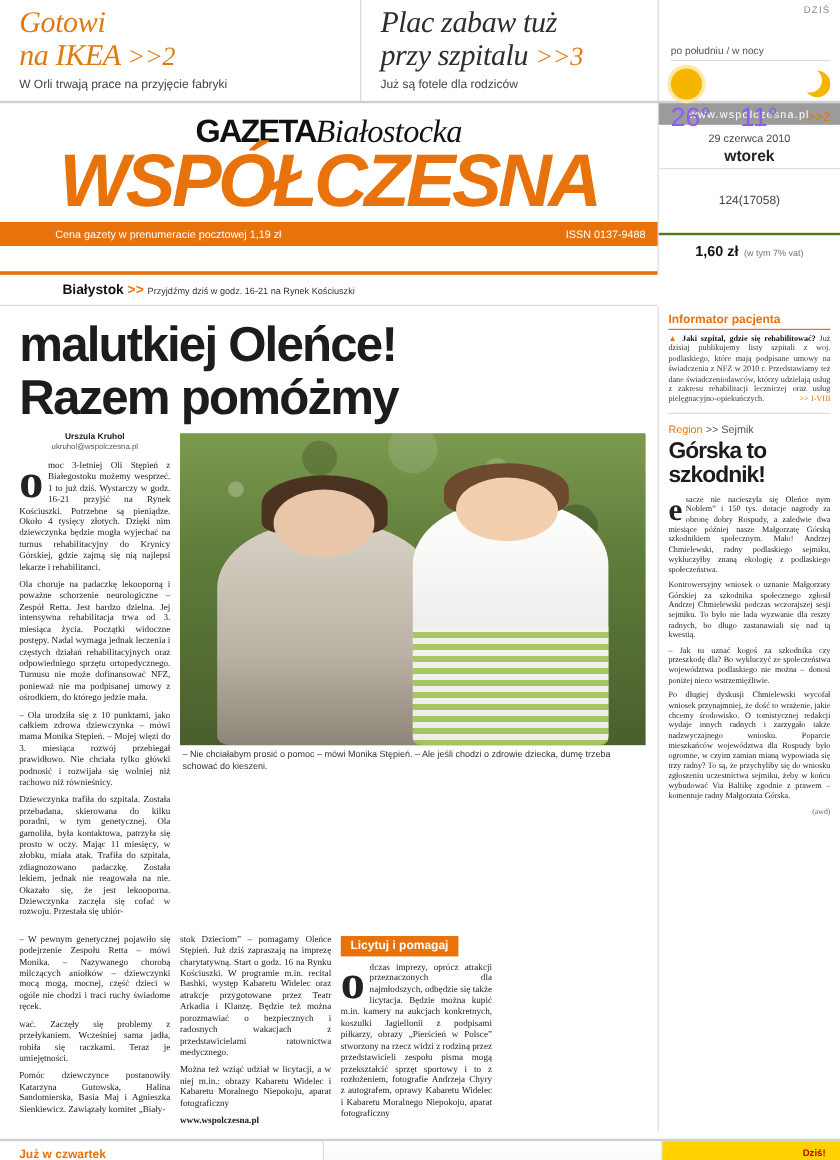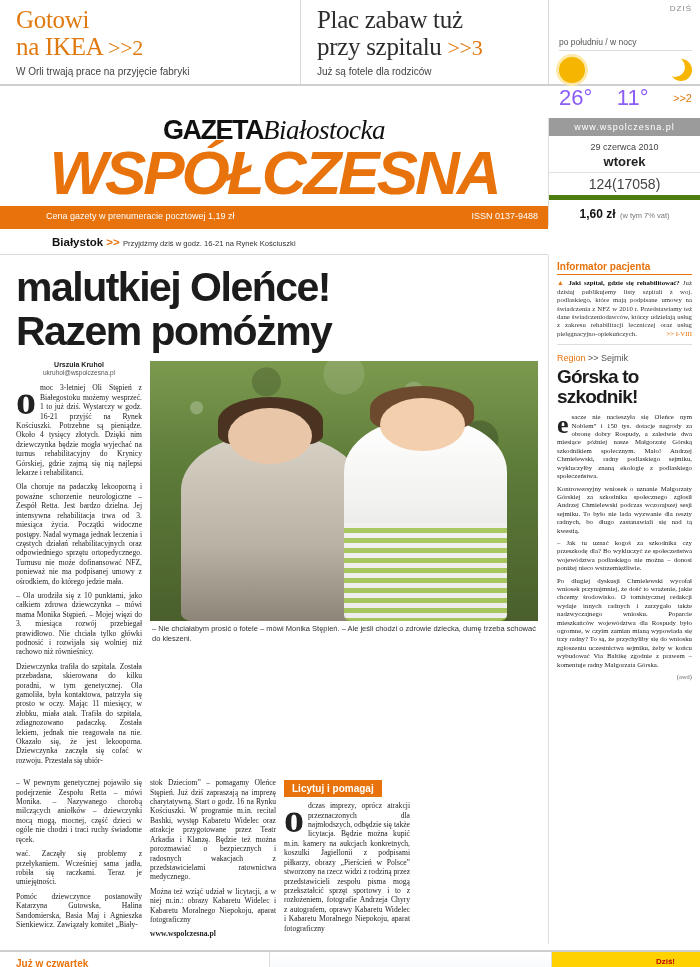--- a/index.html
+++ b/index.html
@@ -11,21 +11,21 @@
   }
   .page { width:700px; height:967px; position:relative; }
 
   
   .topstrip { display:flex; height:86px; border-bottom:2px solid #cfcfcf; }
   .promo { padding:6px 10px 4px 16px; position:relative; }
   .promo.a { width:300px; }
   .promo.b { width:248px; border-left:1px solid #d8d8d8; padding-left:16px;}
   .promo h2 {
     margin:0; font-family:"Liberation Serif", serif; font-weight:normal;
-    font-size:25px; line-height:27px; color:#e07a10; letter-spacing:-0.3px;
+    font-size:25px; line-height:27px; color:#e07a10; letter-spacing:-0.3px;font-style:italic;
   }
   .promo h2 .pg { color:#e07a10; font-size:22px; }
   .promo .sub { margin-top:5px; font-size:10px; color:#444; font-family:"Liberation Sans", sans-serif;}
   .promo.b h2 { color:#2d2d2d; }
   .promo.b h2 .pg { color:#e07a10; }
 
   .weather {
     flex:1; border-left:1px solid #d8d8d8; padding:4px 8px 4px 10px;
     font-family:"Liberation Sans", sans-serif; position:relative;
   }
@@ -33,41 +33,41 @@
   .weather .wline { font-size:8.5px; color:#555; border-bottom:1px solid #ddd; padding-bottom:3px;margin-top:24px; }
   .weather .wrow { display:flex; align-items:center; justify-content:space-between; margin-top:6px;}
   .sun { width:26px;height:26px;border-radius:50%;background:#f6b500; box-shadow:0 0 0 3px #fde9a8; display:inline-block;}
   .moon { width:22px;height:22px;position:relative;display:inline-block;}
   .moon:before{content:"";position:absolute;inset:0;border-radius:50%;background:#f6b500;}
   .moon:after{content:"";position:absolute;left:-5px;top:-2px;width:20px;height:20px;border-radius:50%;background:#fff;}
   .temp { font-size:22px; color:#8b5cf6; font-family:Liberation Sans, sans-serif;}
   .arrows { color:#e07a10; font-size:11px; }
 
   
-  .masthead { display:flex; height:140px;align-items:flex-end; }
+  .masthead { display:flex; height:140px; }
   .mast-left { width:548px; padding:4px 0 0 0; position:relative; }
   .gaz { text-align:center; font-size:27px; letter-spacing:-0.5px; margin-top:4px;}
   .gaz b { font-family:"Liberation Sans", sans-serif; font-weight:bold; color:#111; letter-spacing:-1.5px;}
   .gaz i { font-family:"Liberation Serif", serif; font-style:italic; color:#111; }
   .wsp {
     font-family:"Liberation Sans", sans-serif; font-weight:bold; font-style:italic;
     font-size:62px; line-height:62px; letter-spacing:-3px; color:#e8720b;
     text-align:center; margin-top:-4px;
   }
   .mast-bar {
     margin-top:2px; background:#e8720b; color:#fff; height:20px;
     display:flex; align-items:center; justify-content:space-between;
     font-family:"Liberation Sans", sans-serif; font-size:9px; padding:0 10px 0 46px;gap:32px;
   }
   .mast-right { flex:1; border-left:1px solid #ddd; padding:0; }
   .mr-top { background:#9b9b9b; color:#fff; text-align:center; font-family:"Liberation Sans",sans-serif;
             font-size:9px; letter-spacing:1px; padding:4px 0; }
   .mr-date { text-align:center; font-family:"Liberation Sans",sans-serif; font-size:9px; color:#444; padding:6px 0 2px;}
   .mr-day { text-align:center; font-family:"Liberation Sans",sans-serif; font-weight:bold; font-size:13px; color:#222; padding-bottom:3px;}
-  .mr-num { text-align:center; font-family:"Liberation Sans",sans-serif; font-size:14px; color:#444; border-top:1px solid #e0e0e0; border-bottom:5px solid #4d7c0f; padding:3px 0;}
+  .mr-num { text-align:center; font-family:"Liberation Sans",sans-serif; font-size:10px; color:#444; border-top:1px solid #e0e0e0; border-bottom:2px solid #4d7c0f; padding:21px 0;}
   .mr-price { text-align:center; padding:4px 0; font-family:"Liberation Sans",sans-serif;}
   .mr-price b { font-size:12px; color:#111; }
   .mr-price span { font-size:7.5px; color:#777; }
 
   
   .kicker {
     border-top:3px solid #e8720b; border-bottom:1px solid #d9d9d9;
     padding:7px 0 6px 16px; font-family:"Liberation Sans", sans-serif; font-size:11.5px;
     width:548px;
   }
@@ -168,21 +168,21 @@
   .bottom { display:flex; border-top:2px solid #cfcfcf; margin-top:6px; }
   .ad1 { width:270px; padding:6px 8px 6px 16px; border-right:1px solid #ddd;}
   .ad1 .t1 { font-family:"Liberation Sans",sans-serif; font-size:10px; color:#e8720b; font-weight:bold;}
   .ad1 .t2 { font-family:"Liberation Sans",sans-serif; font-size:10.5px; color:#222; font-weight:bold; margin-bottom:4px;}
 
   .ad2 { width:282px; position:relative; padding:4px; border-right:1px solid #ddd;
          background:linear-gradient(180deg,#ffffff 0%,#eef3f6 100%);}
   .ad2 .q { font-family:"Liberation Sans",sans-serif; font-size:14px; color:#2b7fc4; font-weight:bold;
             line-height:16px; position:absolute; left:14px; top:18px; }
   .ad3 { flex:1; background:#ffd200; position:relative; padding:6px; }
-  .ad3 .dzis { position:absolute; right:25px; top:5px; font-family:"Liberation Sans",sans-serif;
+  .ad3 .dzis { position:absolute; right:12px; top:5px; font-family:"Liberation Sans",sans-serif;
                font-size:8px; color:#b00; font-weight:bold;text-align:center;}
   .ad3 .star { position:absolute; left:8px; top:16px; width:46px; height:46px; background:#fff;
     clip-path:polygon(50% 0%,61% 35%,98% 35%,68% 57%,79% 91%,50% 70%,21% 91%,32% 57%,2% 35%,39% 35%);}
 </style>
 </head>
 <body>
 
 <div class="page">
 
   <div class="topstrip">
@@ -268,21 +268,21 @@
             <div class="woman">
               <div class="hair"></div>
               <div class="face"></div>
             </div>
             <div class="child">
               <div class="hair"></div>
               <div class="face"></div>
             </div>
             <div class="stripes"></div>
           </div>
-          <div class="photo-cap">– Nie chciałabym prosić o fotele – mówi Monika Stępień. – Ale jeśli chodzi o zdrowie dziecka, dumę trzeba schować do kieszeni.</div>
+          <div class="photo-cap">– Nie chciałabym prosić o pomoc – mówi Monika Stępień. – Ale jeśli chodzi o zdrowie dziecka, dumę trzeba schować do kieszeni.</div>
         </div>
       </div>
 
       <div class="cols3">
         <div>
           <div class="txt">
             <p>– W pewnym genetycznej pojawiło się podejrzenie Zespołu Retta – mówi Monika. – Nazywanego chorobą milczących aniołków – dziewczynki mocą mogą, mocnej, część dzieci w ogóle nie chodzi i traci ruchy świadome ręcek.</p>
             <p>wać. Zaczęły się problemy z przełykaniem. Wcześniej sama jadła, robiła się raczkami. Teraz je umiejętności.</p>
             <p>Pomóc dziewczynce postanowiły Katarzyna Gutowska, Halina Sandomierska, Basia Maj i Agnieszka Sienkiewicz. Zawiązały komitet „Biały-</p>
           </div>

